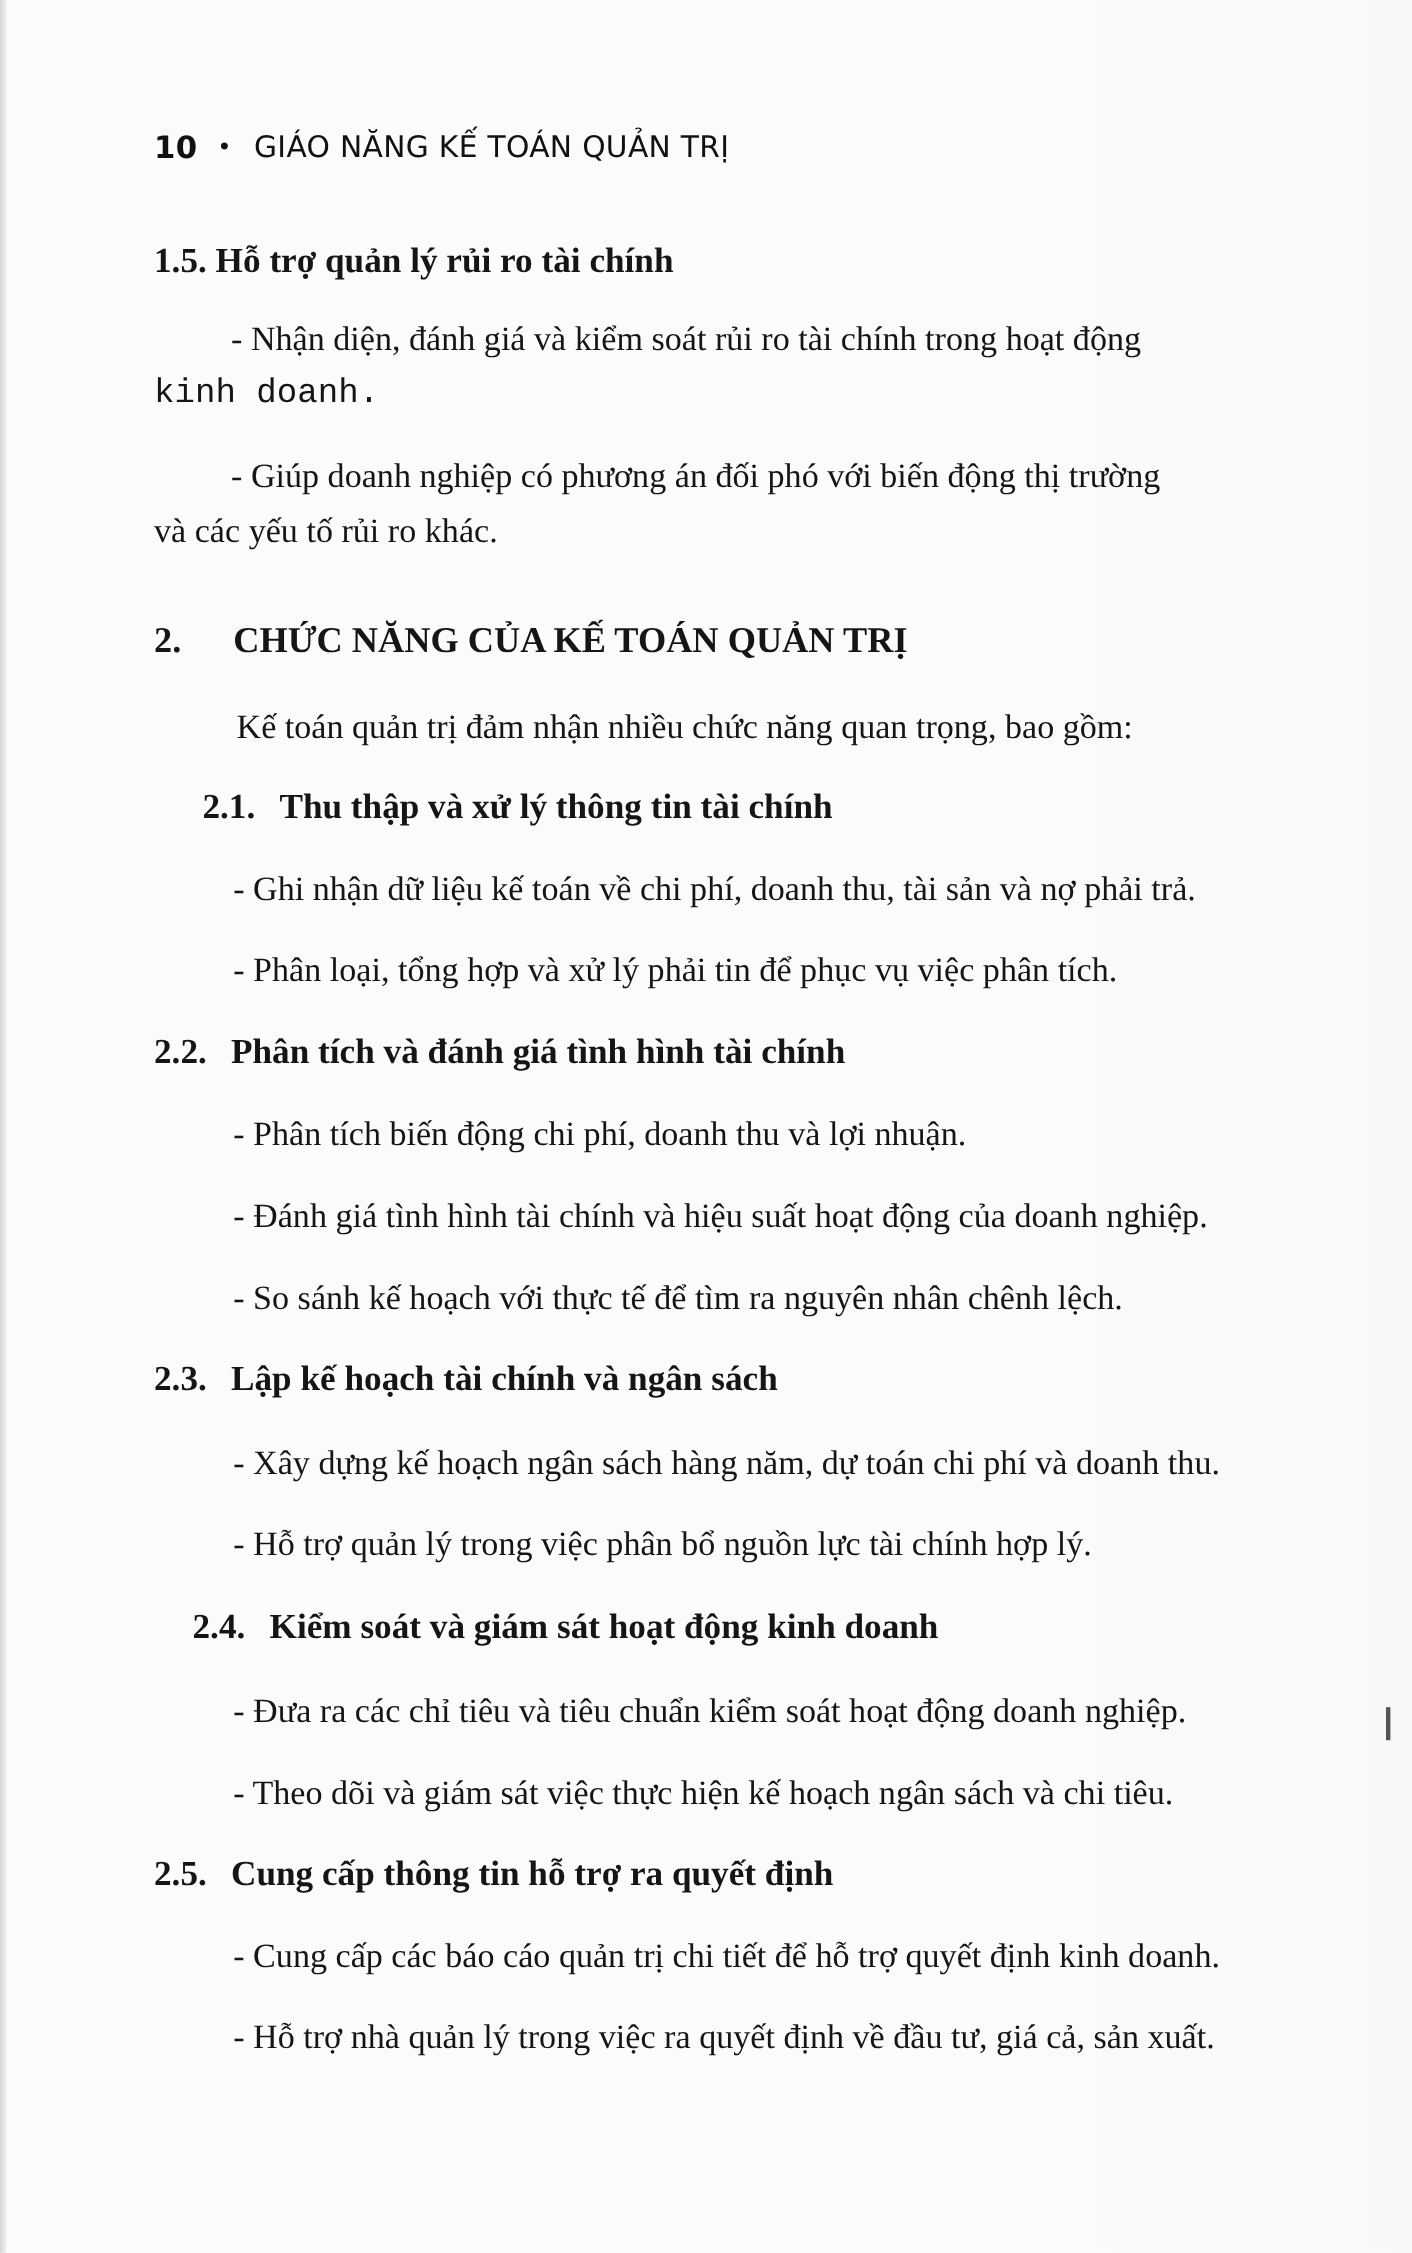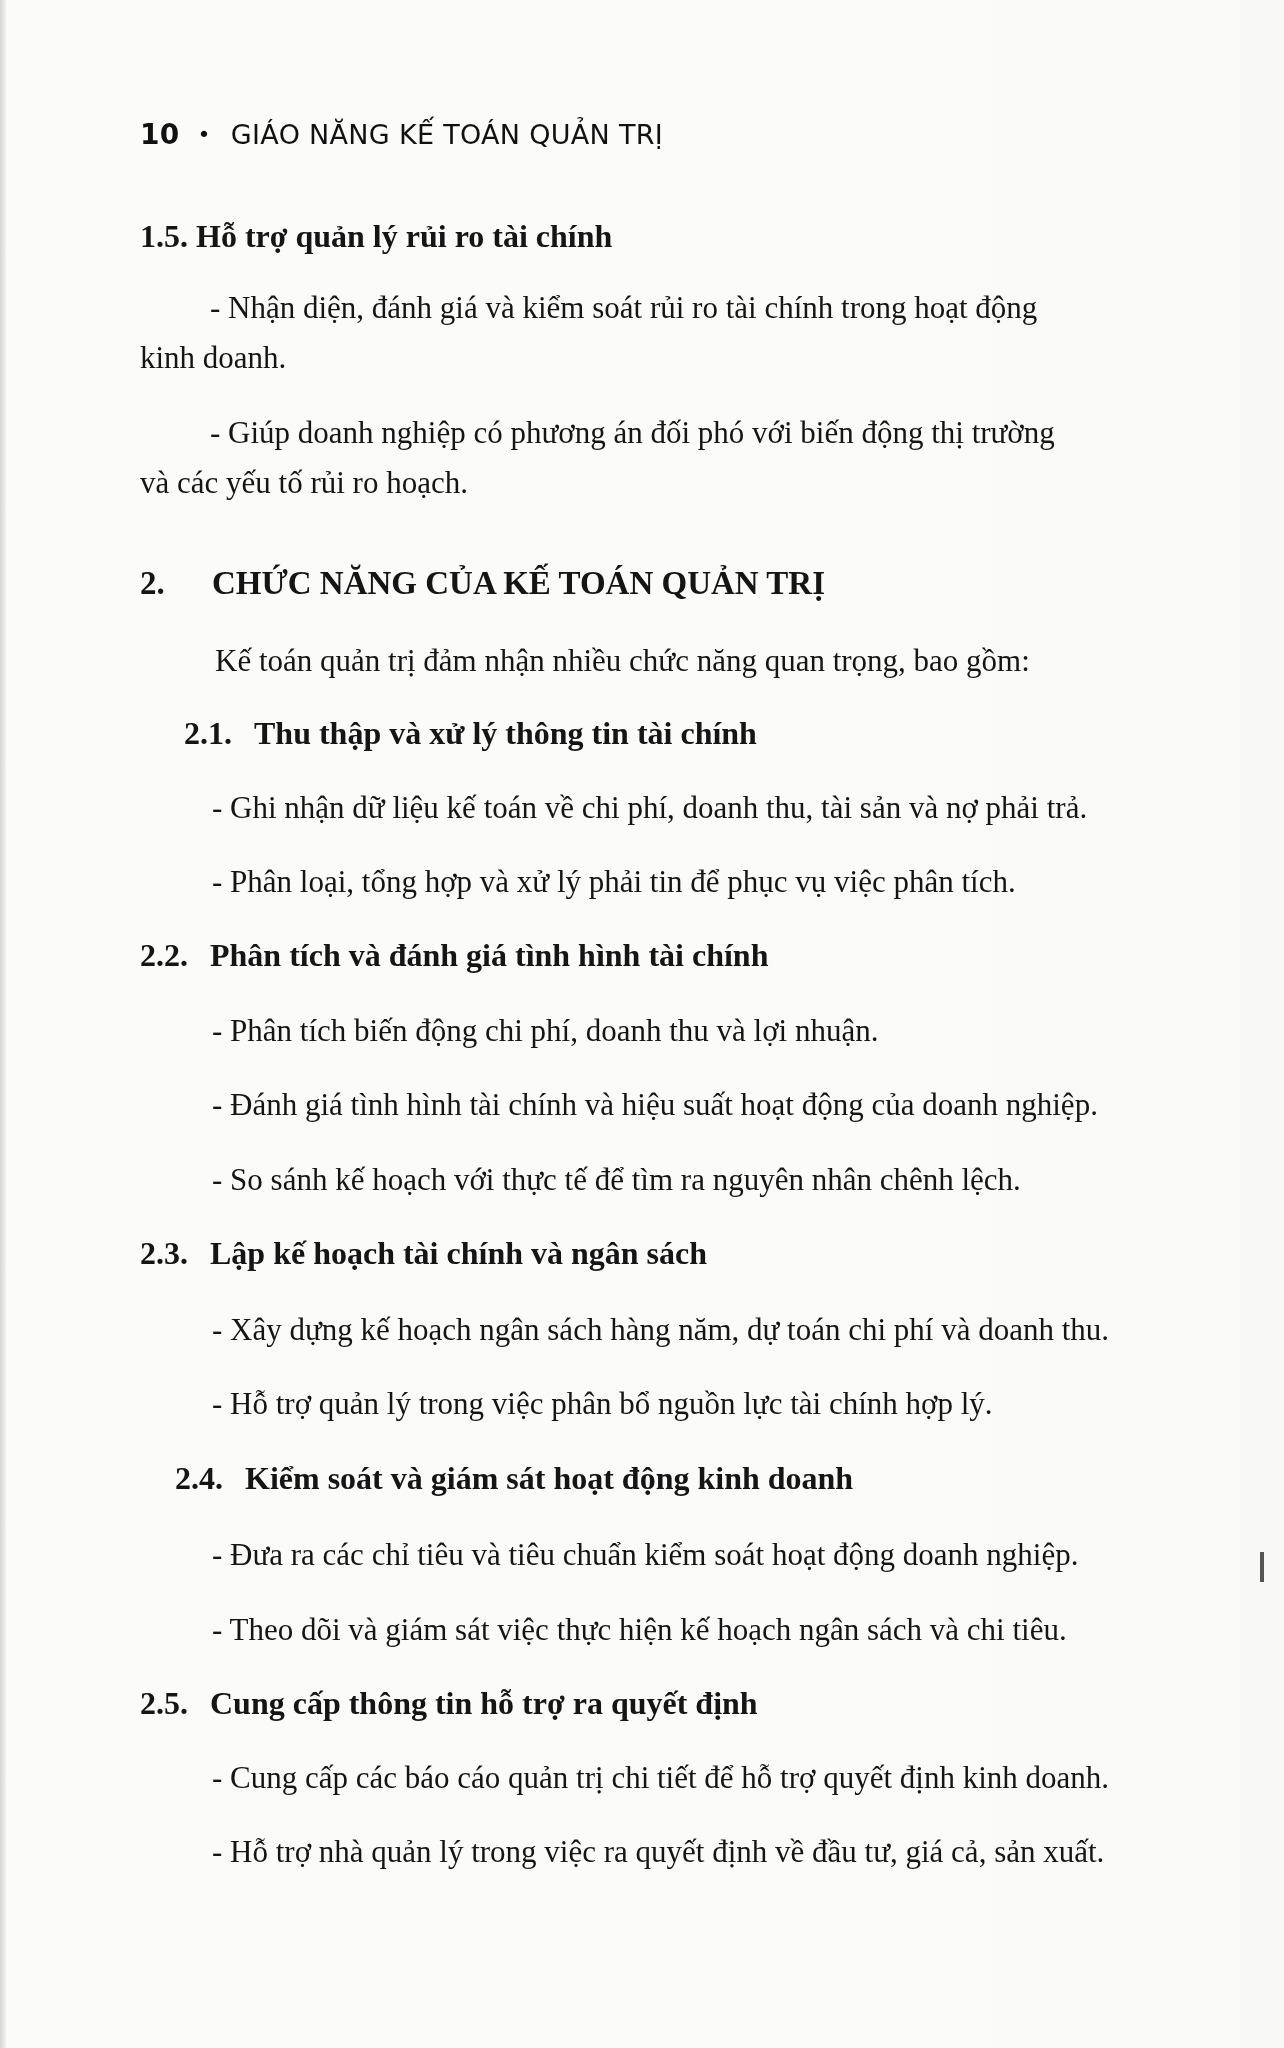--- a/index.html
+++ b/index.html
@@ -51,23 +51,23 @@
     <span class="pnum">10</span>
     <span class="dot">•</span>
     <span class="title">GIÁO NĂNG KẾ TOÁN QUẢN TRỊ</span>
   </div>
 
   <div class="line h" style="left:140px; top:218px;">
     <span>1.5.</span>
     <span>Hỗ trợ quản lý rủi ro tài chính</span>
   </div>
   <div class="line" style="left:210px; top:290px;">- Nhận diện, đánh giá và kiểm soát rủi ro tài chính trong hoạt động</div>
-  <div class="line" style="left:140px; top:340px;">kinh doanh.</div>
+  <div class="line" style="left:140px; top:340px;font-family:Liberation Mono, monospace;">kinh doanh.</div>
   <div class="line" style="left:210px; top:415px;">- Giúp doanh nghiệp có phương án đối phó với biến động thị trường</div>
-  <div class="line" style="left:140px; top:465px;">và các yếu tố rủi ro hoạch.</div>
+  <div class="line" style="left:140px; top:465px;">và các yếu tố rủi ro khác.</div>
 
   <div class="line h h1" style="left:140px; top:565px; font-size:33px;">
     <span class="num" style="width:72px;">2.</span><span>CHỨC NĂNG CỦA KẾ TOÁN QUẢN TRỊ</span>
   </div>
   <div class="line" style="left:215px; top:643px;">Kế toán quản trị đảm nhận nhiều chức năng quan trọng, bao gồm:</div>
 
   <div class="line h h2" style="left:140px; top:715px;margin-left:44px;">
     <span class="num">2.1.</span><span>Thu thập và xử lý thông tin tài chính</span>
   </div>
   <div class="line" style="left:212px; top:790px;">- Ghi nhận dữ liệu kế toán về chi phí, doanh thu, tài sản và nợ phải trả.</div>

